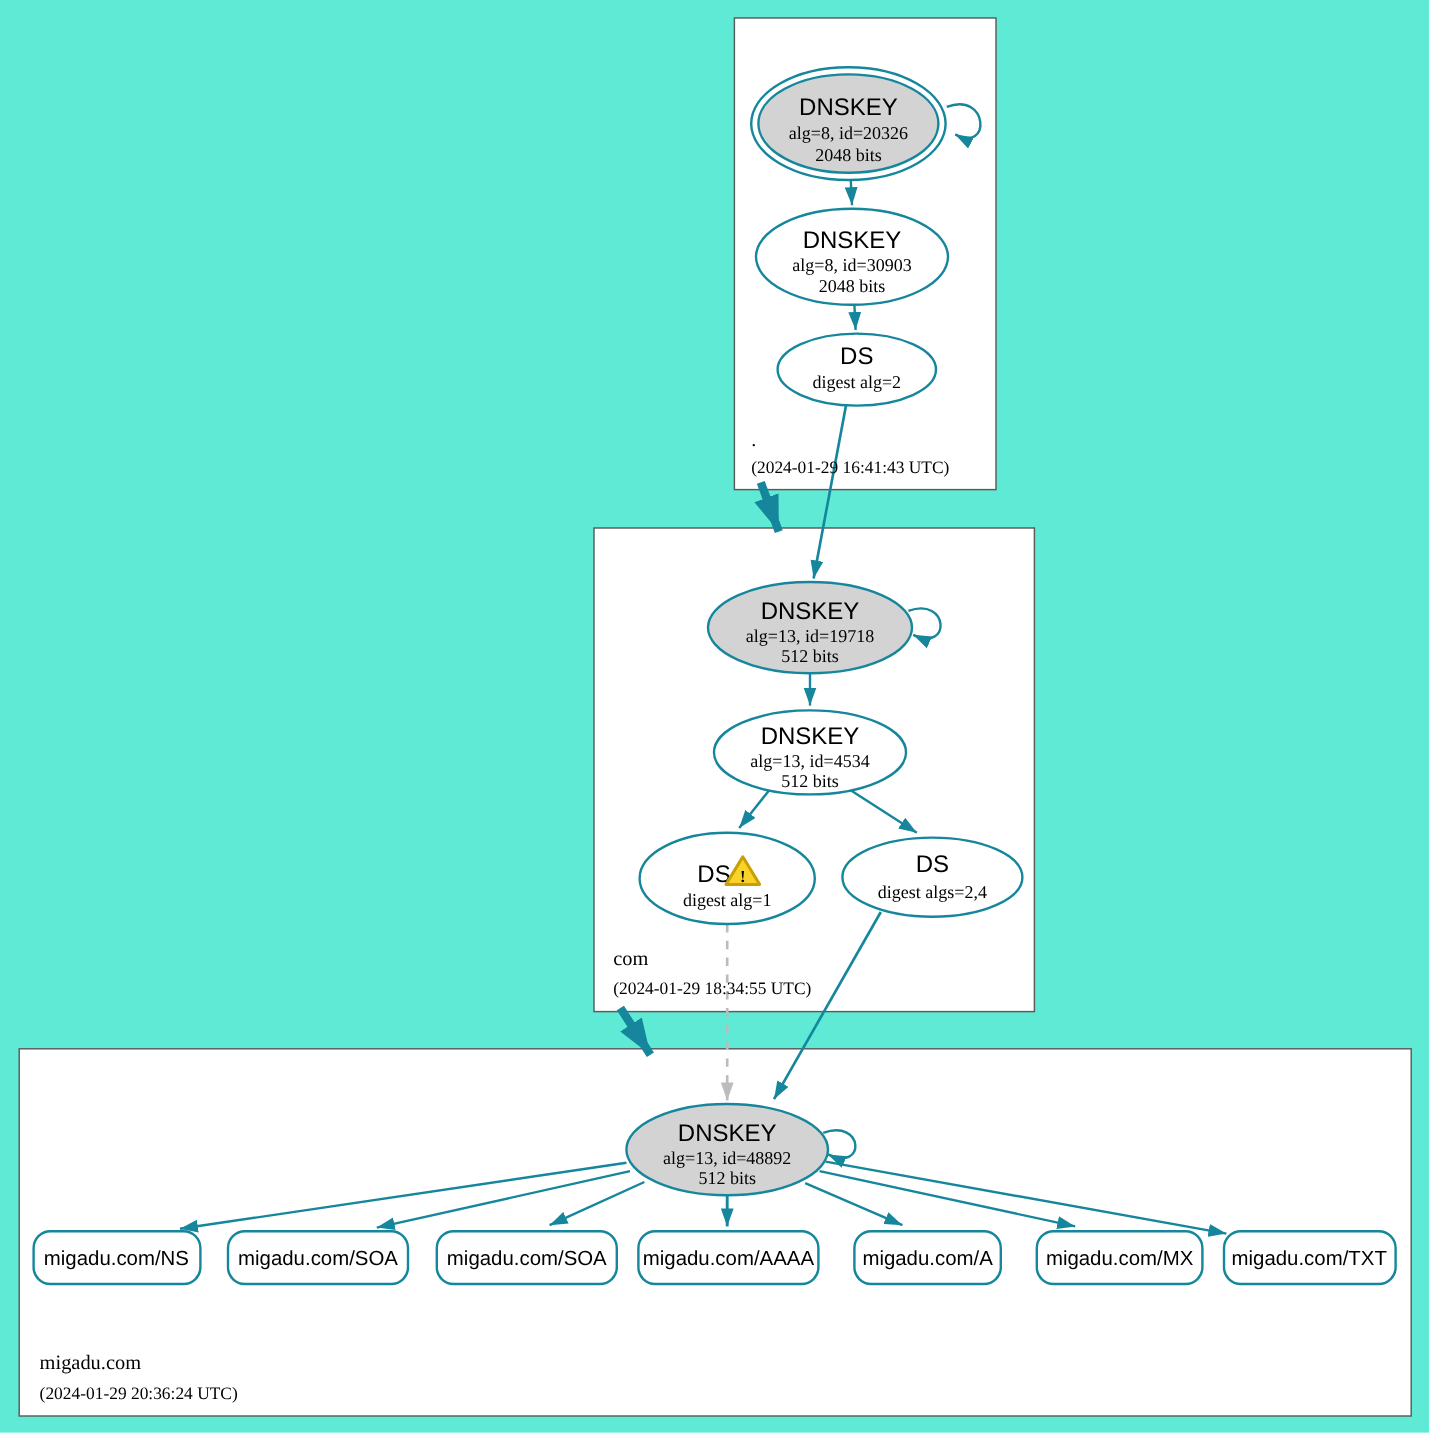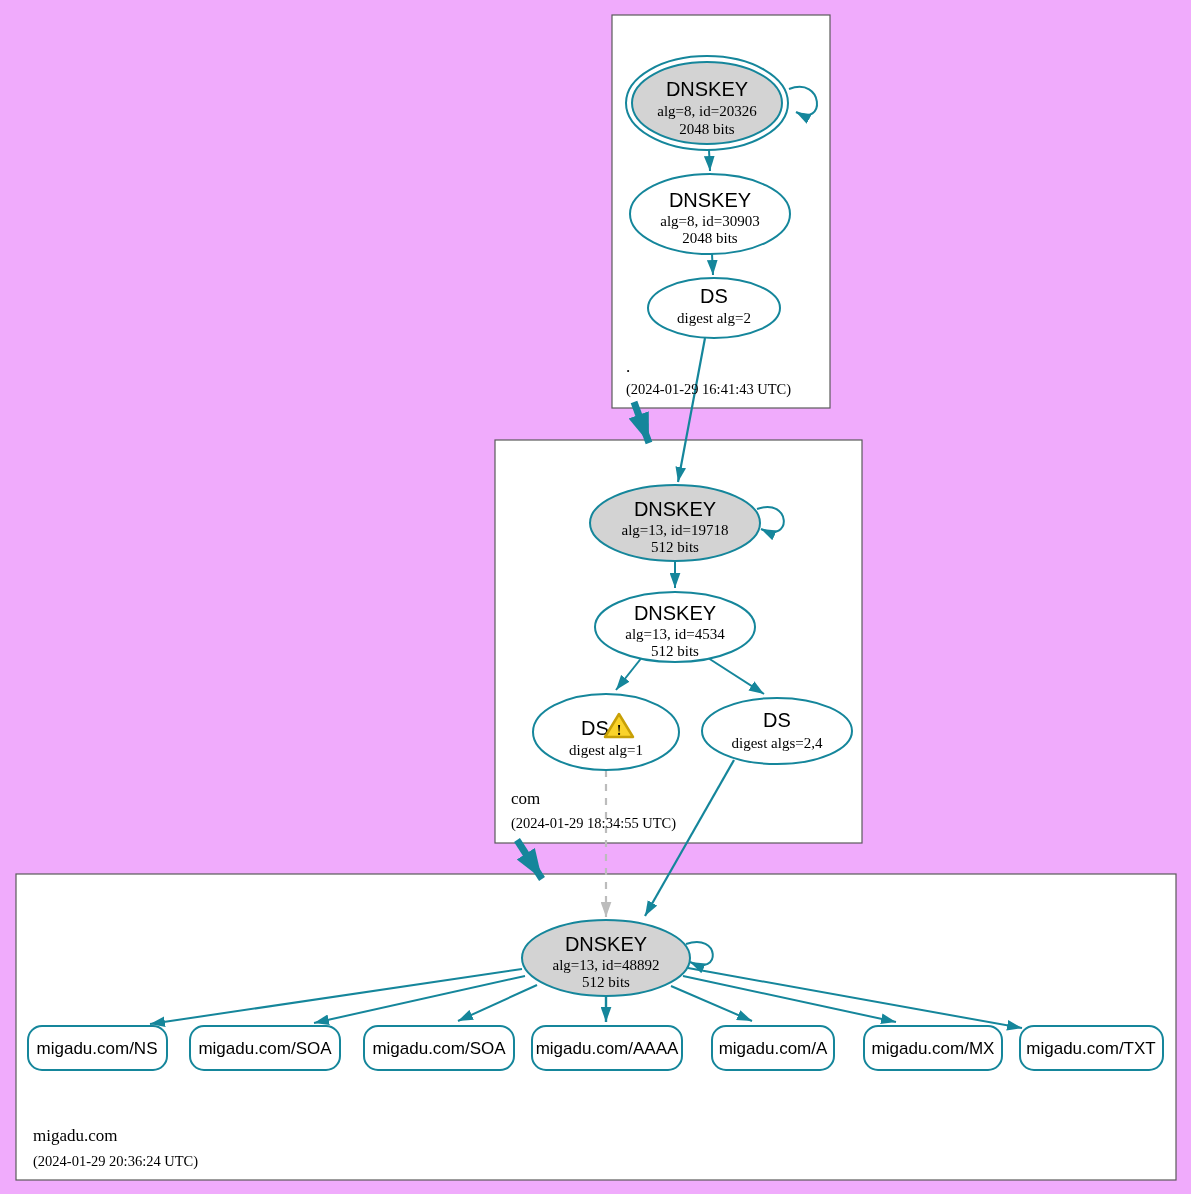--- a/index.html
+++ b/index.html
@@ -1,20 +1,20 @@
 <!DOCTYPE html>
 <html><head>
 <meta charset="utf-8">
 <style>
   html, body { margin: 0; padding: 0; background: #ffffff; }
   .canvas {
     position: relative;
     width: 1191px;
     height: 1194px;
-    background: #f0abfc;
+    background: #5eead4;
     font-family: "Liberation Sans", sans-serif;
   }
   svg { display: block; }
   text { fill: #000000; }
   .node-title { font-family: "Liberation Sans", sans-serif; font-size: 20px; }
   .node-detail { font-family: "Liberation Serif", serif; font-size: 15px; }
   .rrset-label { font-family: "Liberation Sans", sans-serif; font-size: 17px; }
   .zone-name { font-family: "Liberation Serif", serif; font-size: 17px; }
   .zone-ts { font-family: "Liberation Serif", serif; font-size: 14.5px; }
   .warn-bang { font-family: "Liberation Serif", serif; font-size: 14px; font-weight: bold; }

